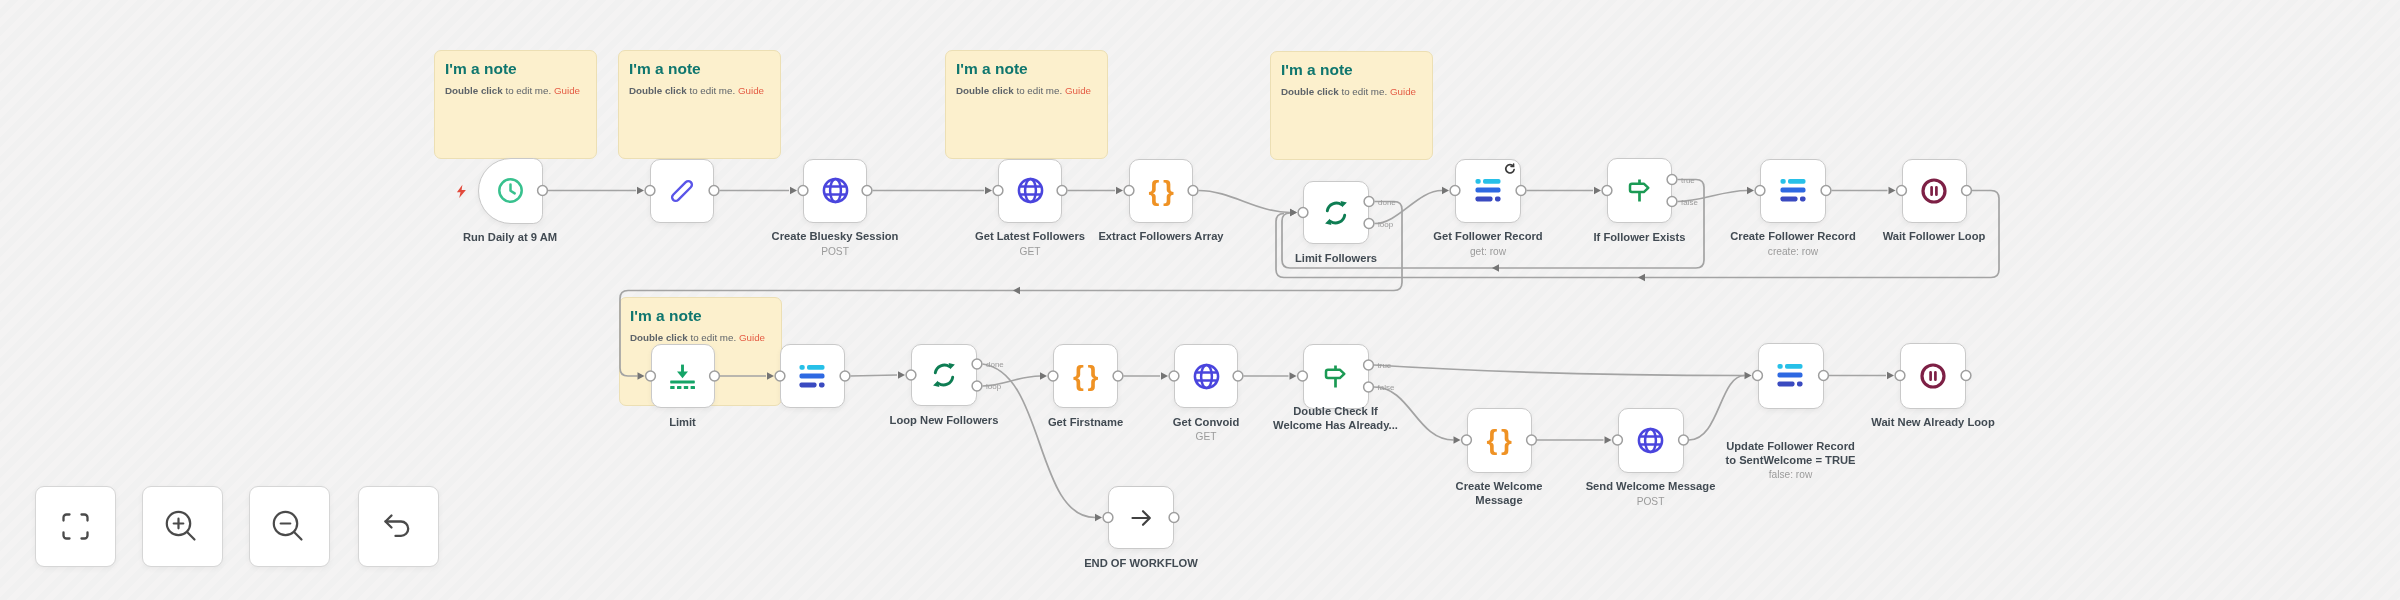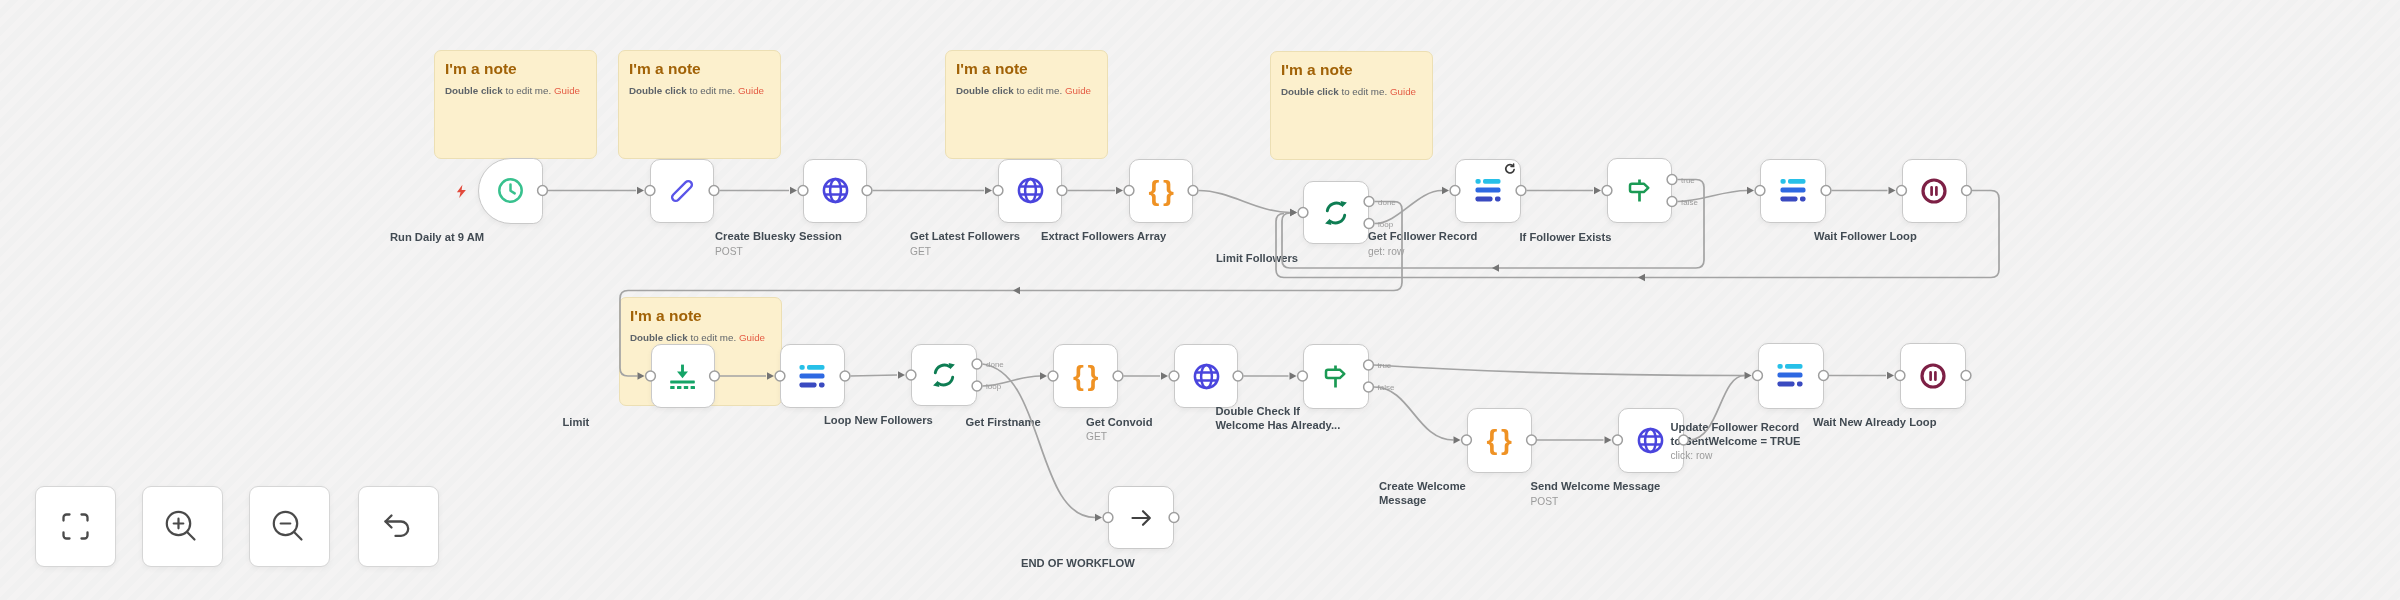--- a/index.html
+++ b/index.html
@@ -1,23 +1,23 @@
 <!DOCTYPE html>
 <html><head><meta charset="utf-8"><style>
 html,body{margin:0;padding:0}
 #cv{position:relative;width:2400px;height:600px;overflow:hidden;
  background:repeating-linear-gradient(135deg,#f4f3f3 0 6.5px,#f1f1f1 6.5px 13px)}
 .node{position:absolute;background:#fff;border:1.6px solid #c9c9c9;border-radius:10px;box-shadow:0 2px 5px rgba(70,70,70,.07);
  box-sizing:border-box;z-index:2;display:flex;align-items:center;justify-content:center}
-.lbl{position:absolute;width:240px;text-align:left;z-index:2;
+.lbl{position:absolute;width:240px;text-align:center;z-index:2;
  font:600 11.2px/13.5px "Liberation Sans",sans-serif;color:#414a52}
 .sub{font:400 10.2px/13px "Liberation Sans",sans-serif;color:#9b9b9b;font-weight:400;margin-top:1px}
 .note{position:absolute;width:163px;height:109px;background:#fcf0cd;border:1px solid #ecdfb4;
  border-radius:7px;padding:8px 10px;box-sizing:border-box;z-index:0}
-.note h3{margin:0 0 6px 0;font:700 15.5px/20px "Liberation Sans",sans-serif;color:#a16207}
+.note h3{margin:0 0 6px 0;font:700 15.5px/20px "Liberation Sans",sans-serif;color:#0f766e}
 .note p{margin:0;font:400 9.8px/12px "Liberation Sans",sans-serif;color:#5d6369;white-space:nowrap}
 .note .g{color:#e45c44}
 .btn{position:absolute;width:81px;height:81px;background:#fff;border:1.5px solid #d6d6d6;box-shadow:0 2px 5px rgba(70,70,70,.06);
  border-radius:9px;z-index:4;display:flex;align-items:center;justify-content:center;box-sizing:border-box}
 #wires{position:absolute;left:0;top:0;z-index:3;pointer-events:none}
 .badge{position:absolute;z-index:3}
 </style></head><body>
 <div id="cv">
 <div class="note" style="left:434px;top:50px">
       <h3>I'm a note</h3>
@@ -101,20 +101,21 @@
 <div class="lbl" style="left:1519.5px;top:230.5px">If Follower Exists</div>
 <div class="node" style="left:1760px;top:158.5px;width:66px;height:64px;">
       <svg width="27" height="23" viewBox="0 0 27 23">
         <rect x="0.5" y="0" width="5.2" height="4.8" rx="1.8" fill="#27c0e8"></rect>
         <rect x="8" y="0" width="17.5" height="4.8" rx="1.8" fill="#27c0e8"></rect>
         <rect x="0.5" y="8.6" width="25" height="5" rx="1.8" fill="#2e69e2"></rect>
         <rect x="0.5" y="17.4" width="17" height="5" rx="1.8" fill="#3a4ac0"></rect>
         <rect x="20" y="17.4" width="5.5" height="5" rx="1.8" fill="#3a4ac0"></rect>
       </svg>
     </div>
+<div class="lbl" style="left:1673.0px;top:230.0px">Create Follower Record<div class="sub">create: row</div></div>
 <div class="node" style="left:1901.5px;top:158.5px;width:65px;height:64px;">
       <svg width="30" height="30" viewBox="0 0 30 30">
         <circle cx="15" cy="15" r="11" fill="none" stroke="#7d2045" stroke-width="3.2"></circle>
         <path d="M12.6 11.3 V18.7 M17.4 11.3 V18.7" stroke="#7d2045" stroke-width="2.7" fill="none" stroke-linecap="round"></path>
       </svg>
     </div>
 <div class="lbl" style="left:1814.0px;top:230.0px">Wait Follower Loop</div>
 <div class="node" style="left:650.5px;top:344px;width:64px;height:64px;">
       <svg width="29" height="29" viewBox="0 0 29 29">
         <path d="M14.5 2.6 V10" stroke="#15a467" stroke-width="2.9" fill="none"></path>
@@ -180,21 +181,21 @@
 <div class="lbl" style="left:1530.5px;top:480.0px">Send Welcome Message<div class="sub">POST</div></div>
 <div class="node" style="left:1757.5px;top:342.5px;width:66px;height:66px;">
       <svg width="27" height="23" viewBox="0 0 27 23">
         <rect x="0.5" y="0" width="5.2" height="4.8" rx="1.8" fill="#27c0e8"></rect>
         <rect x="8" y="0" width="17.5" height="4.8" rx="1.8" fill="#27c0e8"></rect>
         <rect x="0.5" y="8.6" width="25" height="5" rx="1.8" fill="#2e69e2"></rect>
         <rect x="0.5" y="17.4" width="17" height="5" rx="1.8" fill="#3a4ac0"></rect>
         <rect x="20" y="17.4" width="5.5" height="5" rx="1.8" fill="#3a4ac0"></rect>
       </svg>
     </div>
-<div class="lbl" style="left:1670.5px;top:421px">Update Follower Record<br>to SentWelcome = TRUE<div class="sub">click: row</div></div>
+<div class="lbl" style="left:1670.5px;top:440px">Update Follower Record<br>to SentWelcome = TRUE<div class="sub">false: row</div></div>
 <div class="node" style="left:1900px;top:342.5px;width:66px;height:66px;">
       <svg width="30" height="30" viewBox="0 0 30 30">
         <circle cx="15" cy="15" r="11" fill="none" stroke="#7d2045" stroke-width="3.2"></circle>
         <path d="M12.6 11.3 V18.7 M17.4 11.3 V18.7" stroke="#7d2045" stroke-width="2.7" fill="none" stroke-linecap="round"></path>
       </svg>
     </div>
 <div class="lbl" style="left:1813.0px;top:416.0px">Wait New Already Loop</div>
 <div class="node" style="left:1108px;top:486px;width:66px;height:63px;">
       <svg width="25" height="22" viewBox="0 0 25 22">
         <path d="M3.5 11 H20.5 M14 4.2 L20.8 11 L14 17.8" fill="none" stroke="#414141" stroke-width="2.2" stroke-linecap="round" stroke-linejoin="round"></path>

